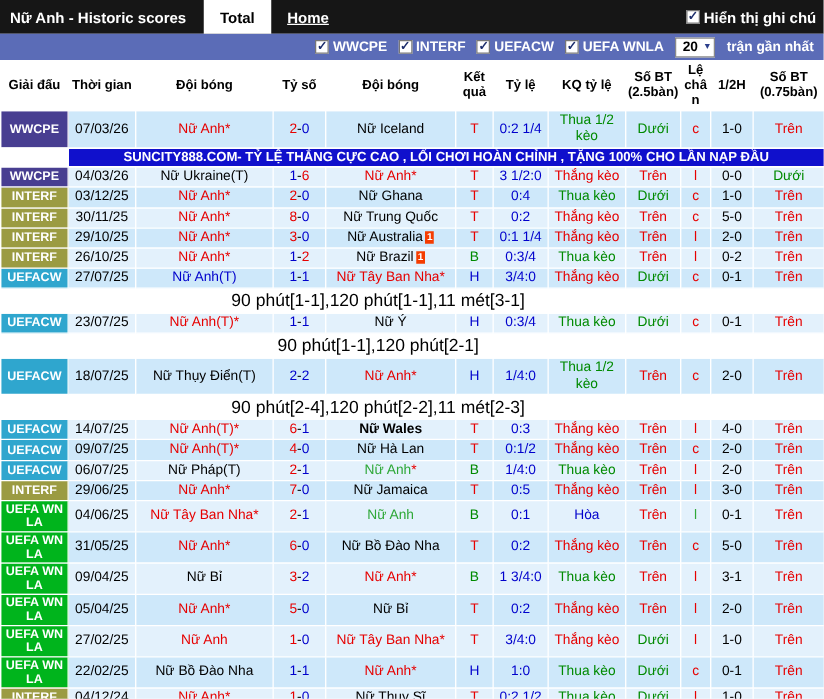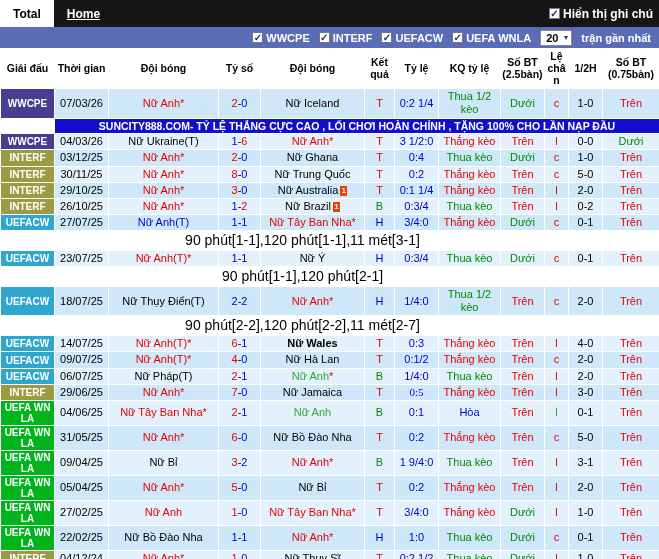--- a/index.html
+++ b/index.html
@@ -51,20 +51,21 @@
   td.blank-cell { background:#fff !important; }
   .star { color:#e60000; }
   .redcard { display:inline-block; width:7px; height:10px; background:#f53c00; color:#fff;
              font-size:8px; font-weight:bold; line-height:10px; margin-left:2px;
              vertical-align:middle; text-align:center; }
 </style>
 </head>
 <body>
 
 <div class="titlebar">
+  <span class="app-title">Nữ Anh - Historic scores</span>
   <span class="tab active">Total</span>
   <span class="tab plain">Home</span>
   <span class="spacer"></span>
   <span class="note-toggle">
     <span class="checkbox">✓</span>
     <span>Hiển thị ghi chú</span>
   </span>
 </div>
 
 <div class="filterbar">
@@ -253,21 +254,21 @@
         <td><span><span style="color: rgb(230, 0, 0);">Nữ Anh</span><span class="star">*</span></span></td>
         <td style="color: rgb(0, 0, 204);">H</td>
         <td style="color: rgb(0, 0, 204);">1/4:0</td>
         <td style="color: rgb(0, 138, 0);">Thua 1/2 kèo</td>
         <td style="color: rgb(230, 0, 0);">Trên</td>
         <td style="color: rgb(230, 0, 0);">c</td>
         <td>2-0</td>
         <td style="color: rgb(230, 0, 0);">Trên</td>
       </tr>
       <tr>
-        <td class="note-cell" colspan="12">90 phút[2-2],120 phút[2-2],11 mét[2-7]</td>
+        <td class="note-cell" colspan="12">90 phút[2-4],120 phút[2-2],11 mét[2-3]</td>
       </tr>
       <tr class="light">
         <td class="league" style="background: rgb(47, 166, 206);">UEFACW</td>
         <td>14/07/25</td>
         <td><span><span style="color: rgb(230, 0, 0);">Nữ Anh(T)</span><span class="star">*</span></span></td>
         <td><span style="color: rgb(230, 0, 0);">6</span><span>-</span><span style="color: rgb(0, 0, 204);">1</span></td>
         <td><span><span style="color: rgb(0, 0, 0); font-weight: bold;">Nữ Wales</span></span></td>
         <td style="color: rgb(230, 0, 0);">T</td>
         <td style="color: rgb(0, 0, 204);">0:3</td>
         <td style="color: rgb(230, 0, 0);">Thắng kèo</td>
@@ -304,21 +305,21 @@
         <td>2-0</td>
         <td style="color: rgb(230, 0, 0);">Trên</td>
       </tr>
       <tr class="dark">
         <td class="league" style="background: rgb(155, 155, 66);">INTERF</td>
         <td>29/06/25</td>
         <td><span><span style="color: rgb(230, 0, 0);">Nữ Anh</span><span class="star">*</span></span></td>
         <td><span style="color: rgb(230, 0, 0);">7</span><span>-</span><span style="color: rgb(0, 0, 204);">0</span></td>
         <td><span><span style="color: rgb(0, 0, 0);">Nữ Jamaica</span></span></td>
         <td style="color: rgb(230, 0, 0);">T</td>
-        <td style="color: rgb(0, 0, 204); font-family: Liberation Serif, serif;">0:5</td>
+        <td style="color: rgb(0, 0, 204);">0:5</td>
         <td style="color: rgb(230, 0, 0);">Thắng kèo</td>
         <td style="color: rgb(230, 0, 0);">Trên</td>
         <td style="color: rgb(230, 0, 0);">l</td>
         <td>3-0</td>
         <td style="color: rgb(230, 0, 0);">Trên</td>
       </tr>
       <tr class="light">
         <td class="league" style="background: rgb(0, 180, 28);">UEFA WNLA</td>
         <td>04/06/25</td>
         <td><span><span style="color: rgb(230, 0, 0);">Nữ Tây Ban Nha</span><span class="star">*</span></span></td>
@@ -346,21 +347,21 @@
         <td>5-0</td>
         <td style="color: rgb(230, 0, 0);">Trên</td>
       </tr>
       <tr class="light">
         <td class="league" style="background: rgb(0, 180, 28);">UEFA WNLA</td>
         <td>09/04/25</td>
         <td><span><span style="color: rgb(0, 0, 0);">Nữ Bỉ</span></span></td>
         <td><span style="color: rgb(230, 0, 0);">3</span><span>-</span><span style="color: rgb(0, 0, 204);">2</span></td>
         <td><span><span style="color: rgb(230, 0, 0);">Nữ Anh</span><span class="star">*</span></span></td>
         <td style="color: rgb(0, 138, 0);">B</td>
-        <td style="color: rgb(0, 0, 204);">1 9/4:0</td>
+        <td style="color: rgb(0, 0, 204);">1 3/4:0</td>
         <td style="color: rgb(0, 138, 0);">Thua kèo</td>
         <td style="color: rgb(230, 0, 0);">Trên</td>
         <td style="color: rgb(230, 0, 0);">l</td>
         <td>3-1</td>
         <td style="color: rgb(230, 0, 0);">Trên</td>
       </tr>
       <tr class="dark">
         <td class="league" style="background: rgb(0, 180, 28);">UEFA WNLA</td>
         <td>05/04/25</td>
         <td><span><span style="color: rgb(230, 0, 0);">Nữ Anh</span><span class="star">*</span></span></td>

